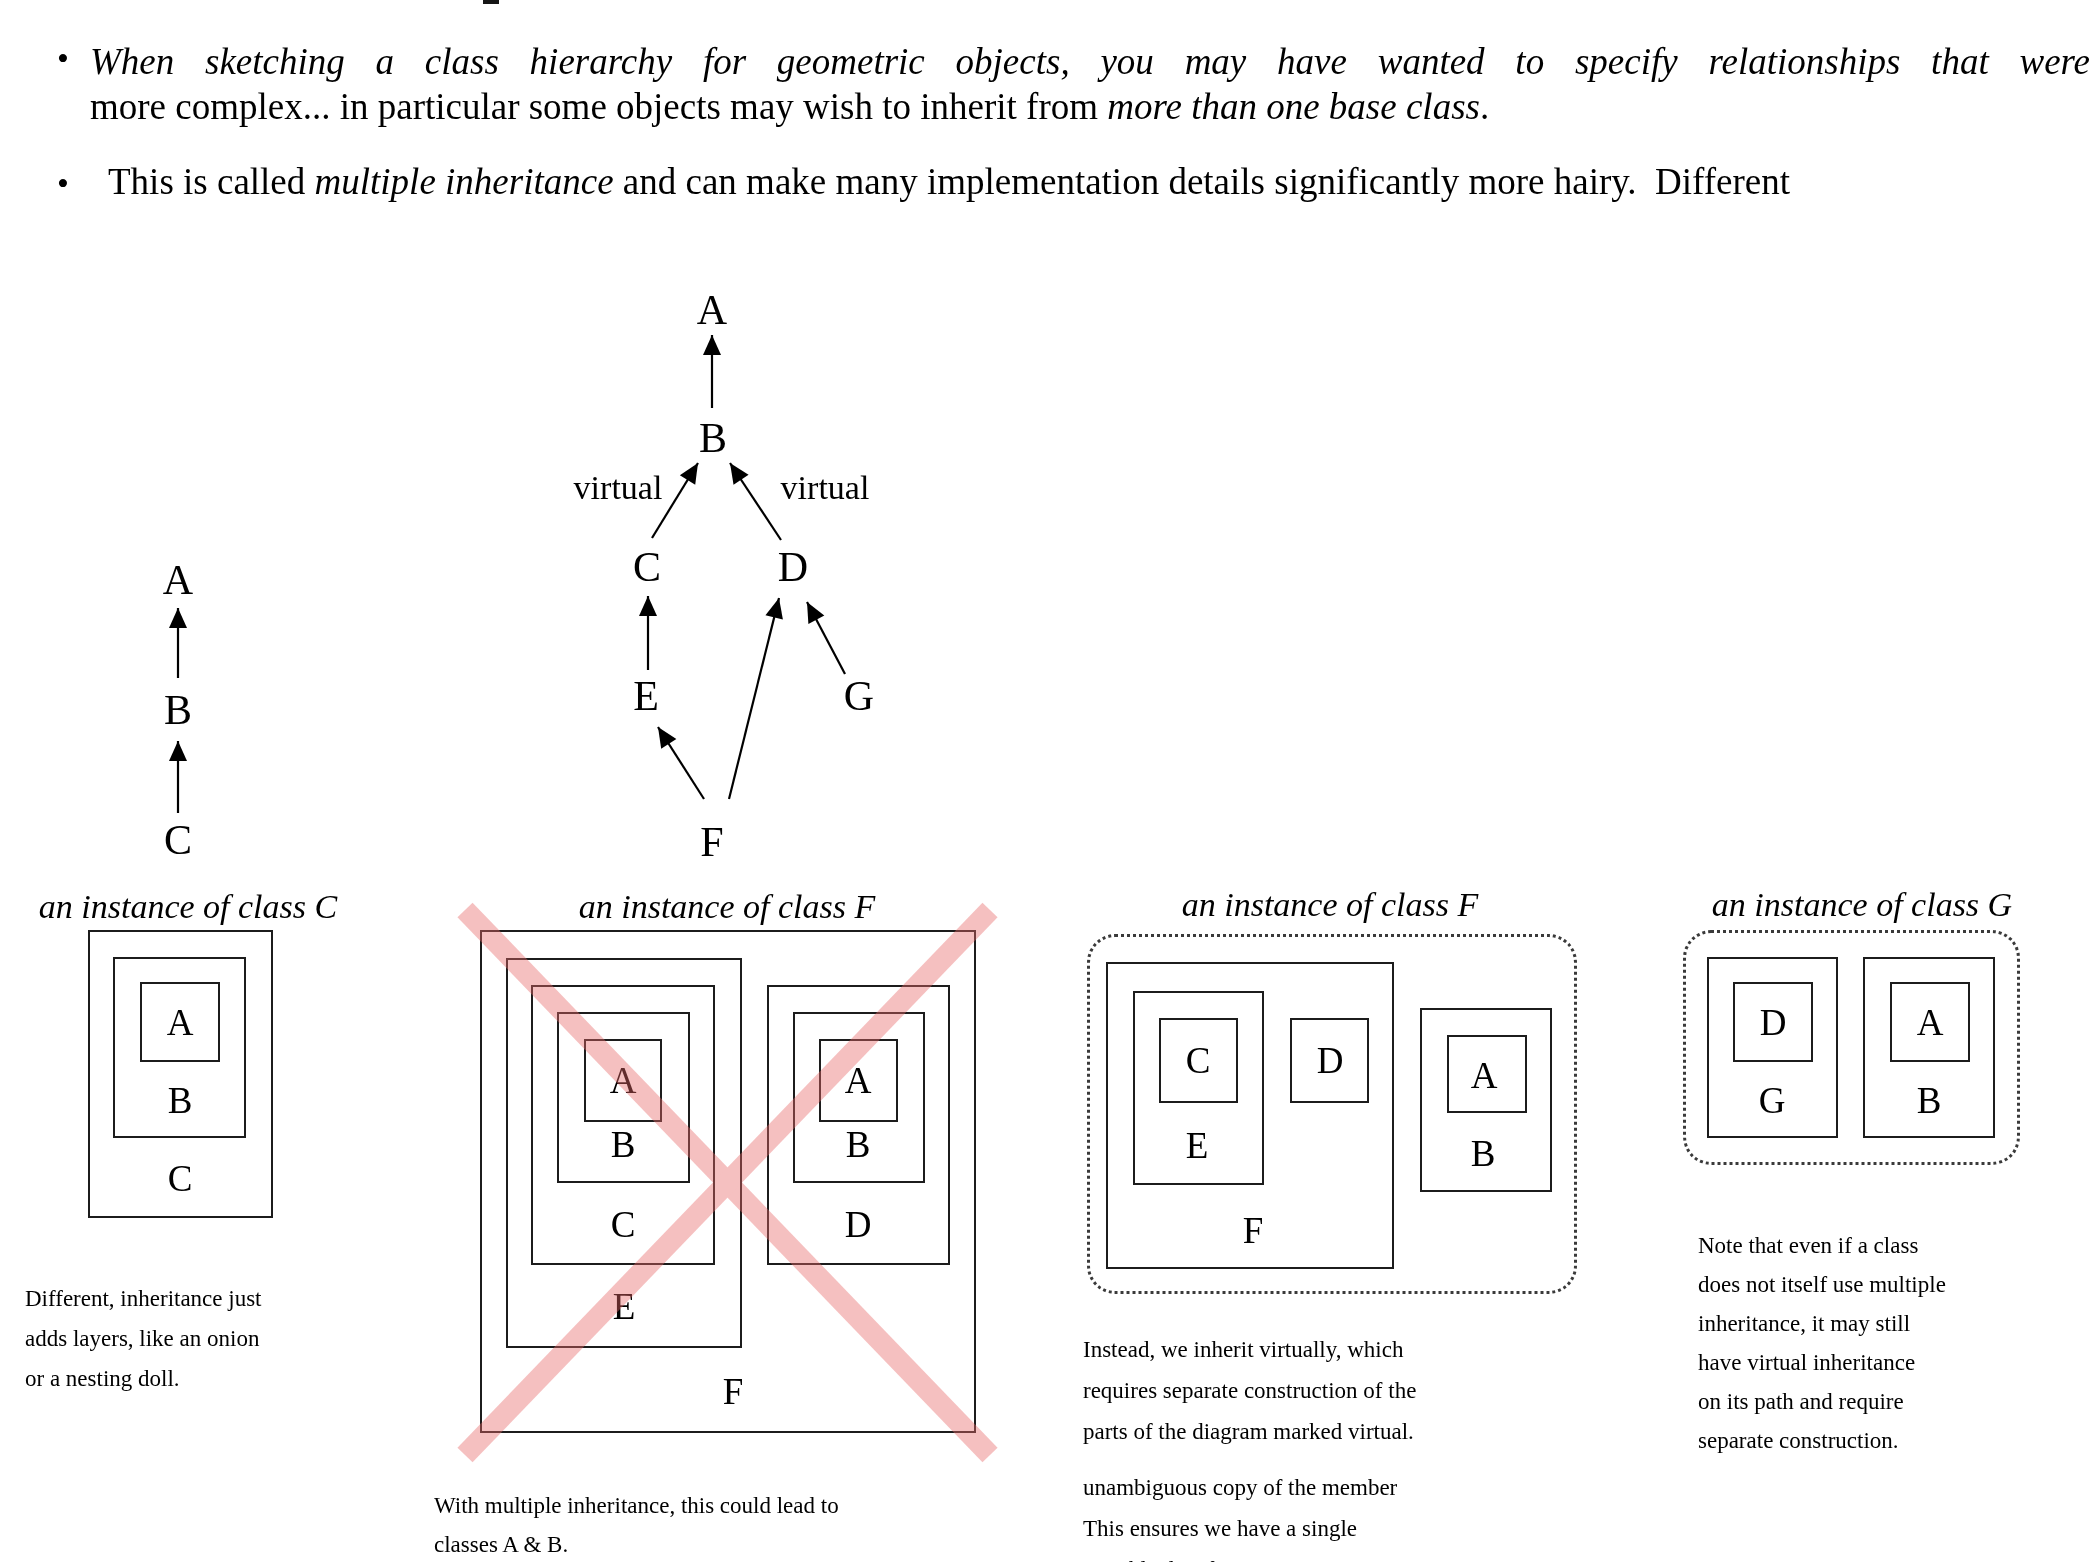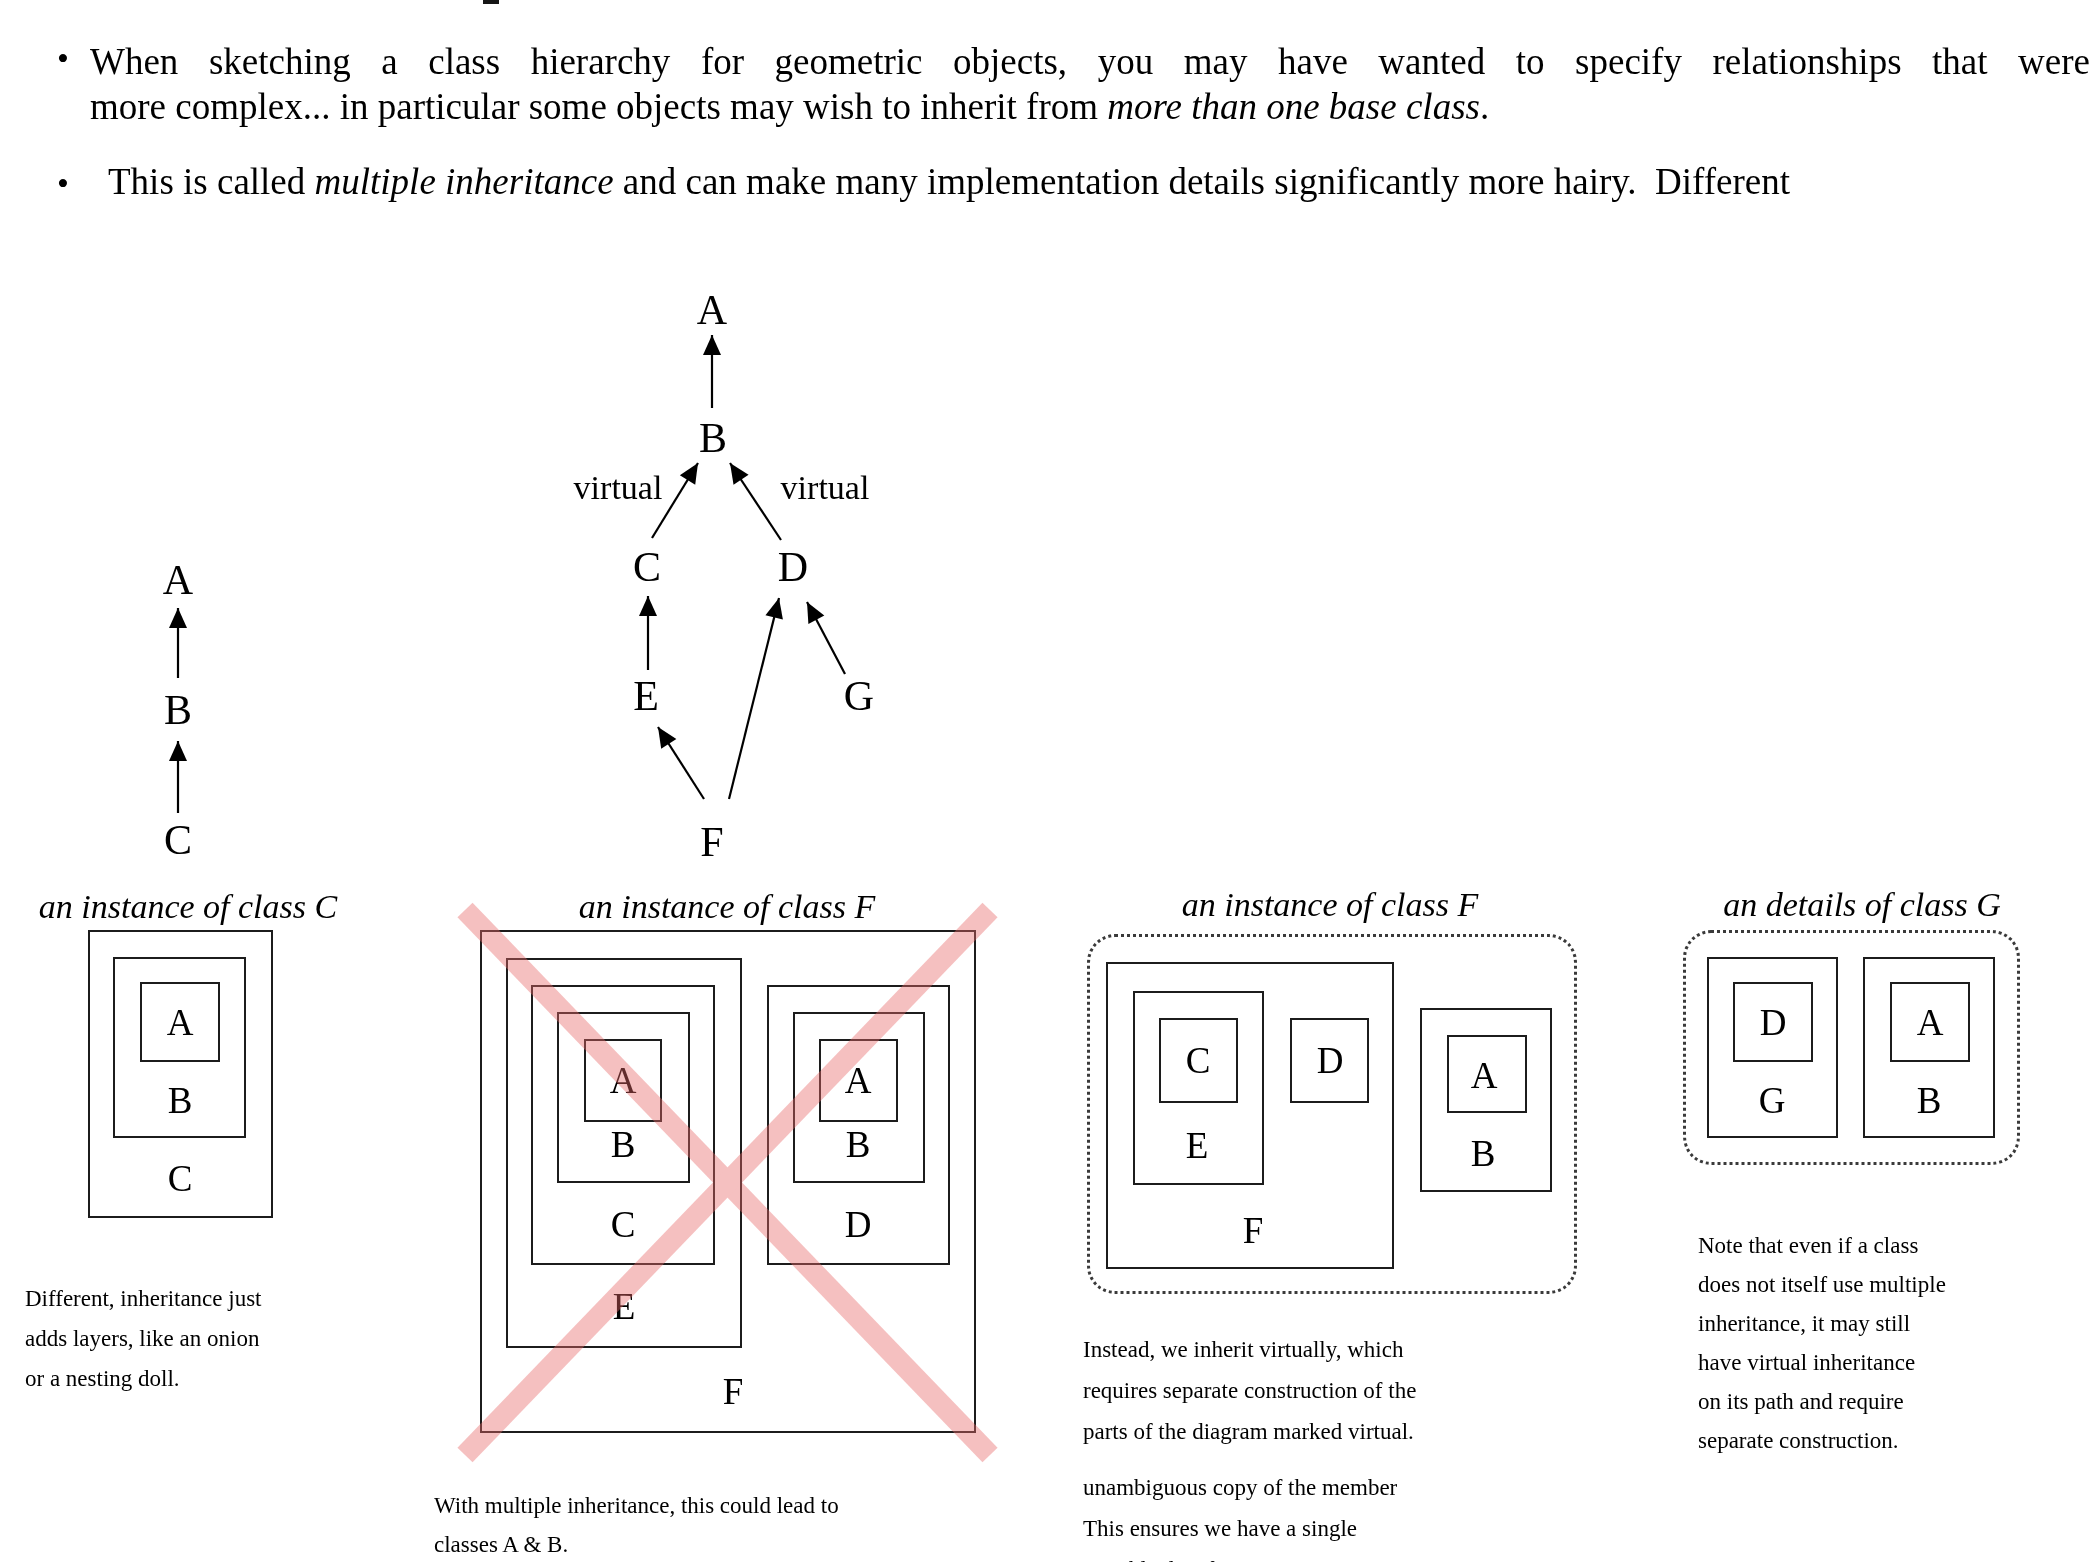--- a/index.html
+++ b/index.html
@@ -5,21 +5,21 @@
   html,body{margin:0;padding:0;background:#ffffff;}
   #canvas{
     position:relative;width:2097px;height:1562px;background:#ffffff;overflow:hidden;
     font-family:"Liberation Serif","DejaVu Serif",serif;color:#000;
   }
   
   .title-frag{position:absolute;left:483px;top:0;width:16px;height:4px;background:#161616;}
   
   .bullet-dot{position:absolute;font-size:34px;line-height:34px;}
   .bline{position:absolute;left:90px;width:2000px;font-size:37px;line-height:45px;white-space:nowrap;}
-  .bline.just{white-space:normal;text-align:justify;text-align-last:justify;}
+  .bline.just{white-space:normal;text-align:justify;text-align-last:justify;font-style:italic;}
   .bline em{font-style:italic;}
   
   .hletter{position:absolute;transform:translate(-50%,-50%);font-size:42px;line-height:42px;}
   .vlabel{position:absolute;transform:translate(-50%,-50%);font-size:34px;line-height:34px;}
   
   .box{position:absolute;border:2.5px solid #1c1c1c;box-sizing:border-box;background:transparent;}
   .dotbox{position:absolute;border:3px dotted #3a3a3a;border-radius:28px;box-sizing:border-box;}
   .blabel{position:absolute;transform:translate(-50%,-50%);font-size:37px;line-height:37px;}
   .caption{position:absolute;transform:translateX(-50%);font-style:italic;font-size:34px;line-height:38px;white-space:nowrap;}
   
@@ -122,21 +122,21 @@
     <div>requires separate construction of the</div>
     <div>parts of the diagram marked virtual.</div>
   </div>
   <div class="note lh41" style="left:1083px;top:1431px;">
     <div>unambiguous copy of the member</div>
     <div>This ensures we have a single</div>
     <div>variable data for A &amp; B.</div>
   </div>
 
   <div>
-    <div class="caption" style="left:1862px;top:886px;">an details of class G</div>
+    <div class="caption" style="left:1862px;top:886px;">an instance of class G</div>
     <div class="dotbox" style="left:1683px;top:930px;width:337px;height:235px;"></div>
     <div class="box" style="left:1707px;top:957px;width:131px;height:181px;"></div>
     <div class="box" style="left:1733px;top:982px;width:80px;height:80px;"></div>
     <div class="box" style="left:1863px;top:957px;width:132px;height:181px;"></div>
     <div class="box" style="left:1890px;top:982px;width:80px;height:80px;"></div>
     <span class="blabel" style="left:1773px;top:1022px;">D</span>
     <span class="blabel" style="left:1772px;top:1100px;">G</span>
     <span class="blabel" style="left:1930px;top:1022px;">A</span>
     <span class="blabel" style="left:1929px;top:1100px;">B</span>
   </div>

